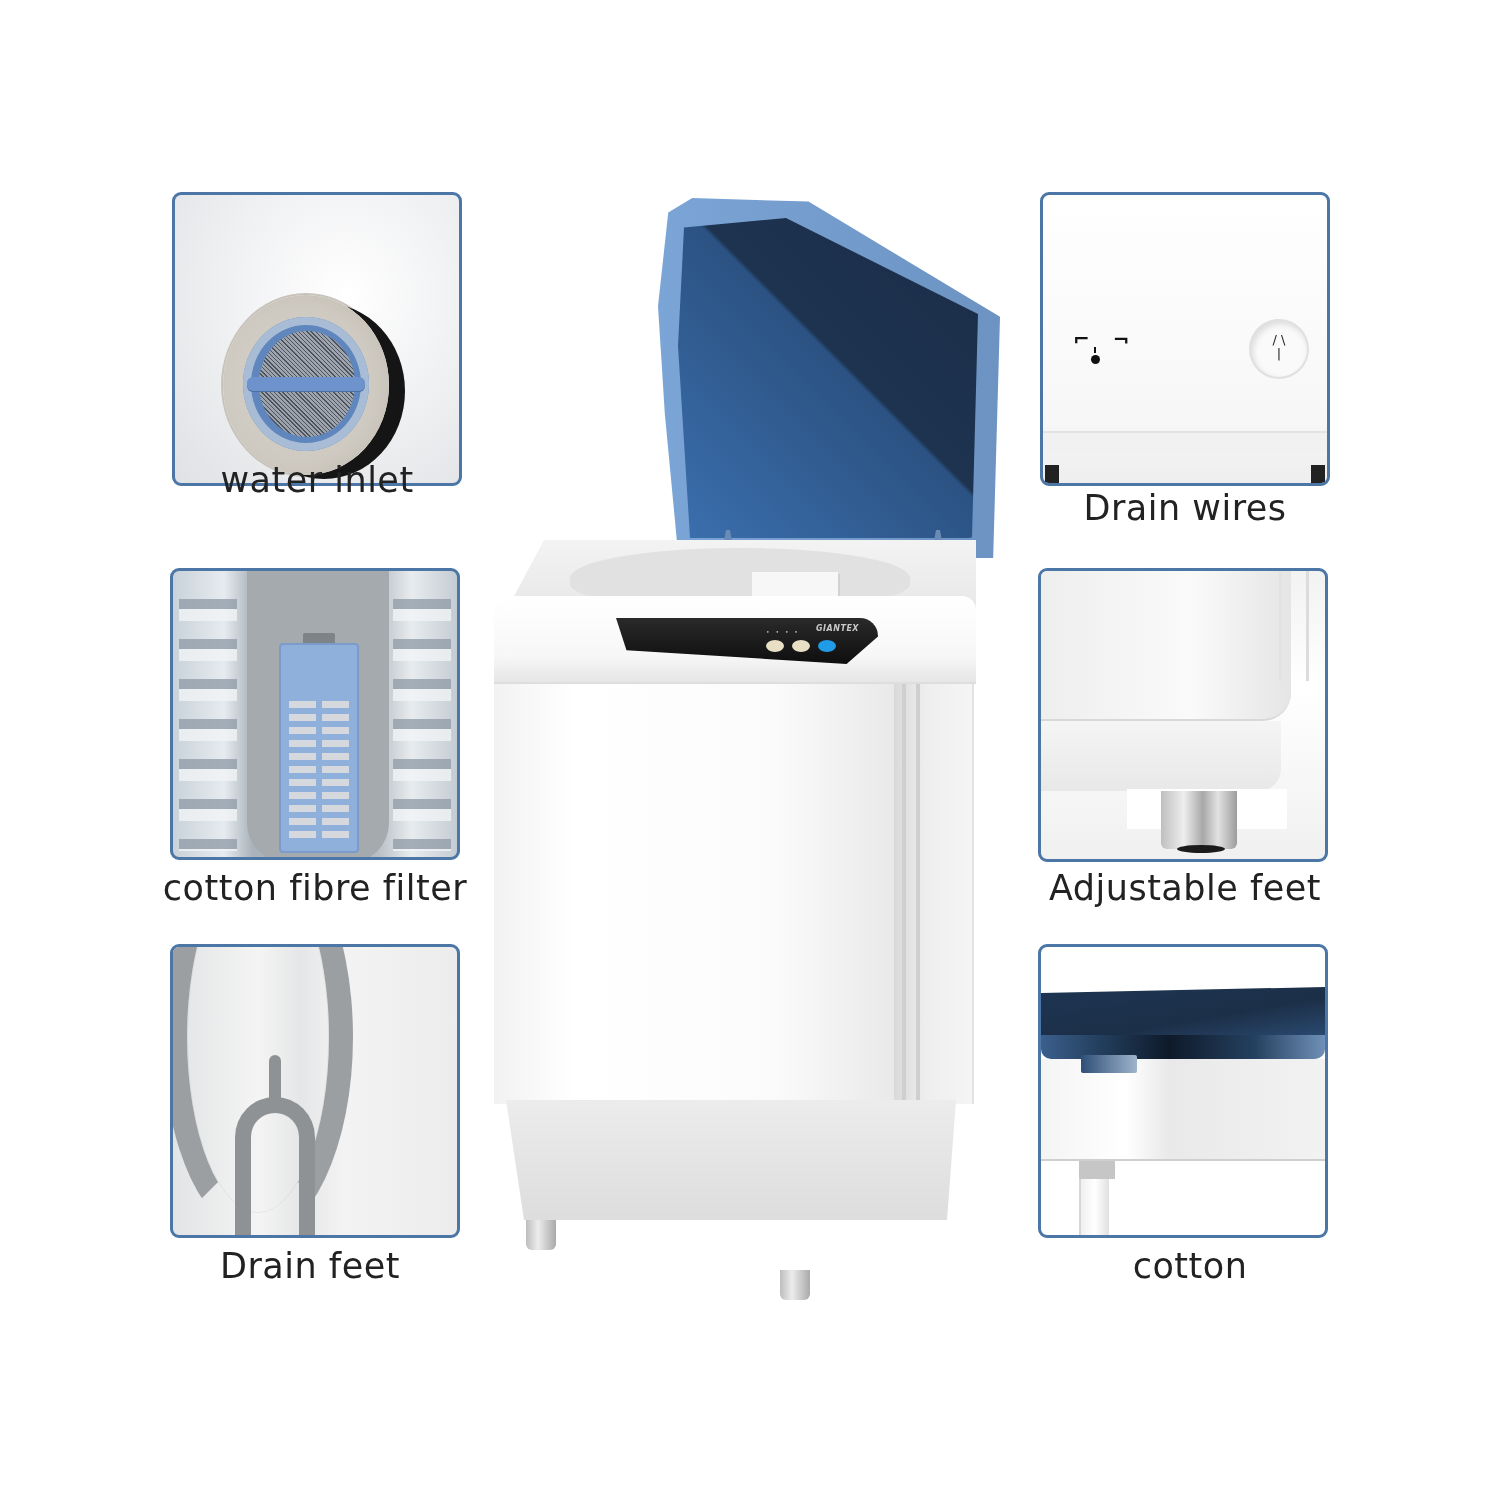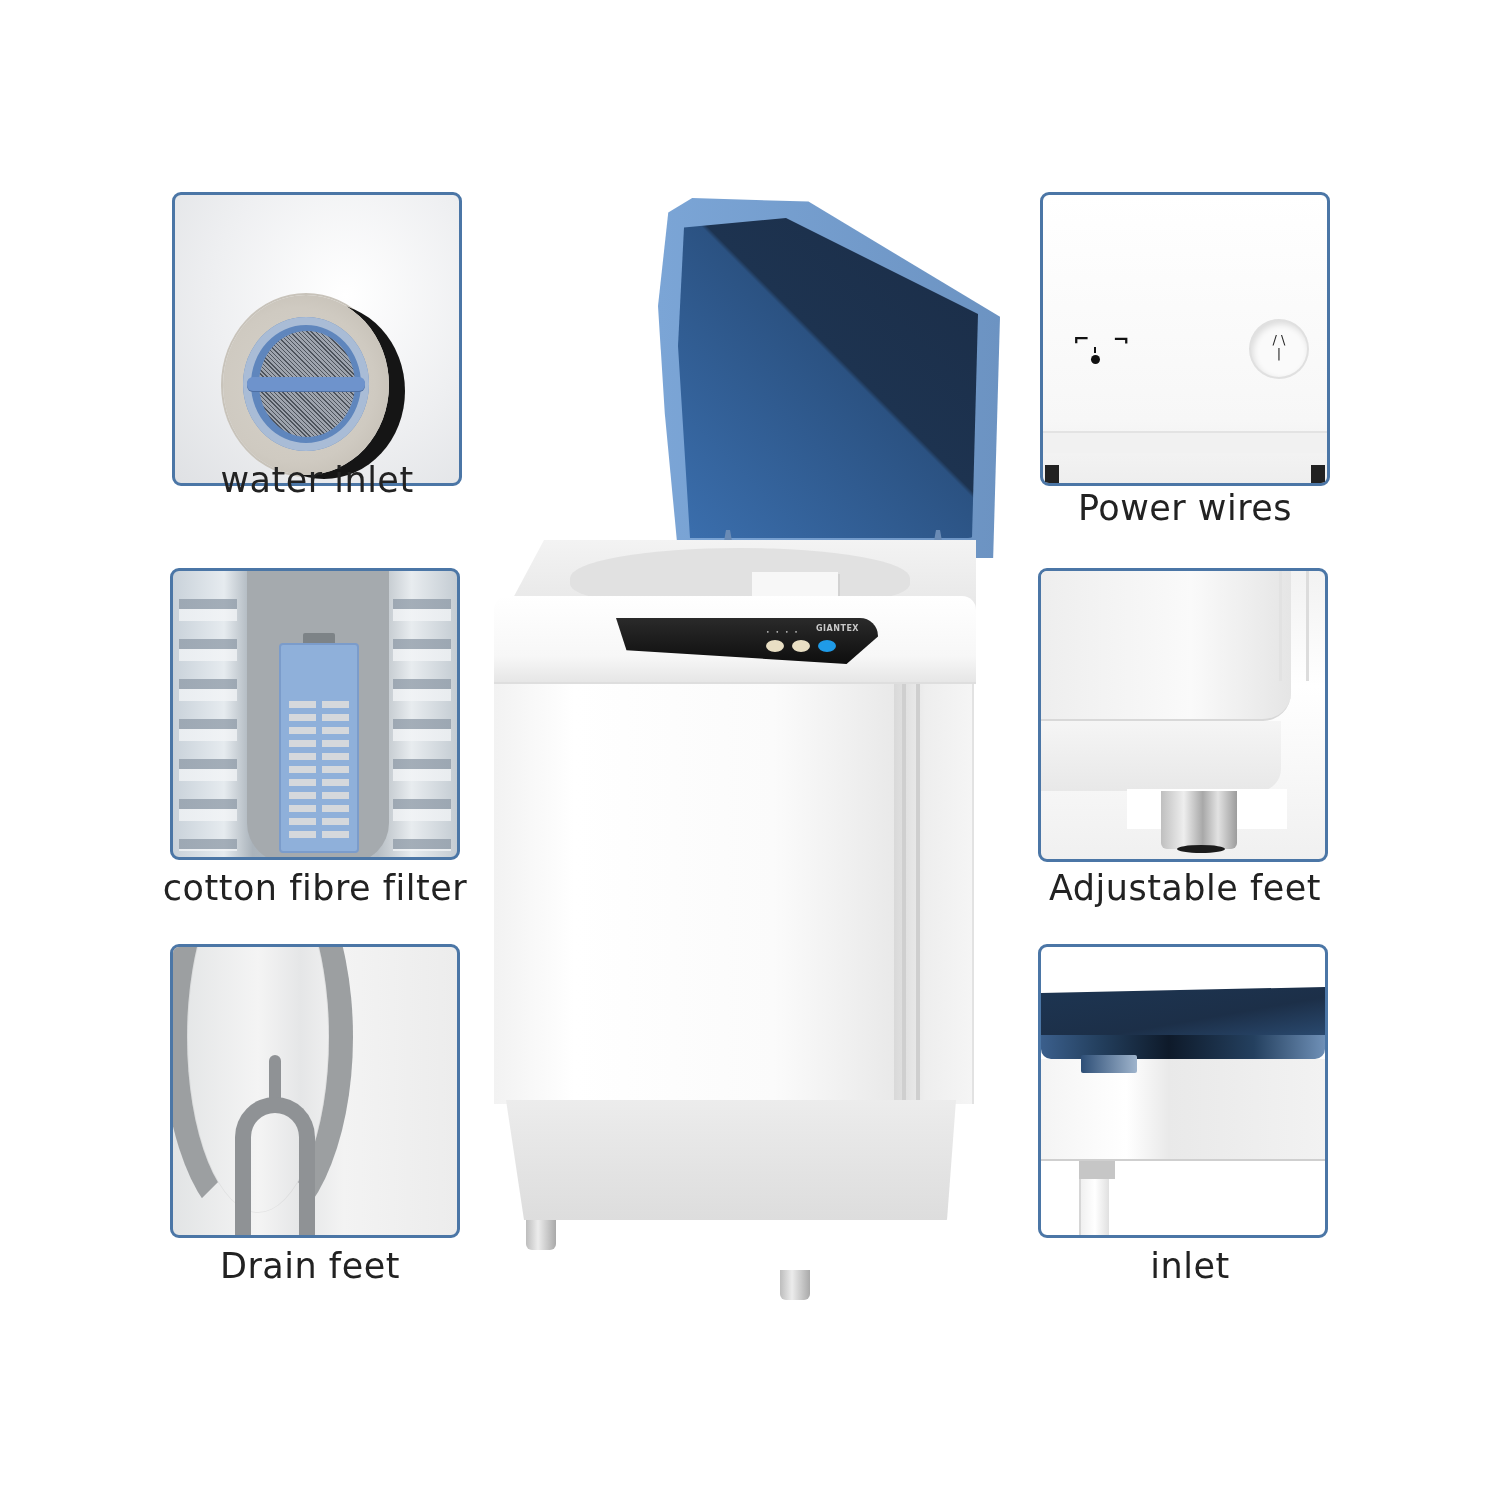--- a/index.html
+++ b/index.html
@@ -114,21 +114,21 @@
       clip-path: polygon(2% 3%, 36% 0, 100% 30%, 98% 100%, 4% 100%, 0 40%);
       background: linear-gradient(225deg, #1b2d47 0%, #1d3350 45%, #2b5282 46%, #3b6fae 100%); border-radius: 10px; }
     .hinge { position: absolute; top: 340px; width: 20px; height: 22px; background: #6a8bb5; clip-path: polygon(20% 100%, 40% 0, 60% 0, 80% 100%); }
     .top-deck { position: absolute; left: 16px; top: 350px; width: 480px; height: 90px;
       background: linear-gradient(180deg, #f3f3f3, #e4e4e4); clip-path: polygon(10% 0, 100% 0, 100% 100%, 0 100%); }
     .opening { position: absolute; left: 90px; top: 358px; width: 340px; height: 60px; border-radius: 50% 50% 40% 40%; background: #e1e1e1; }
     .dispenser { position: absolute; left: 272px; top: 382px; width: 86px; height: 32px; background: #f7f7f7; box-shadow: 2px 2px 0 #d2d2d2; }
     .top-rim { position: absolute; left: 14px; top: 406px; width: 482px; height: 88px;
       background: linear-gradient(180deg, #ffffff 0%, #f7f7f7 70%, #e6e6e6 100%); border-radius: 14px 14px 0 0; border-bottom: 2px solid #dedede; }
     .control-panel { position: absolute; left: 136px; top: 428px; width: 262px; height: 46px;
-      background: linear-gradient(180deg, #2a2a2a, #0e0e0e); border-radius: 0 18px 26px 0; clip-path: polygon(0 0, 100% 0, 100% 40%, 88% 100%, 4% 70%); }
+      background: linear-gradient(180deg, #2a2a2a, #0e0e0e); border-radius: 0 18px 26px 0; clip-path: polygon(0 0, 100% 0, 100% 40%, 88% 100%, 4% 70%); font-style: italic; }
     .brand { position: absolute; left: 200px; top: 6px; color: #c8c8c8; font-size: 8px; font-weight: bold; letter-spacing: .5px; }
     .cp-btn { position: absolute; top: 22px; width: 18px; height: 12px; border-radius: 50%; }
     .cp-btn.cream { background: #e9dfc4; }
     .cp-btn.blue { background: #1f9be8; }
     .cp-dots { position: absolute; left: 150px; top: 10px; color: #bbbbbb; font-size: 6px; letter-spacing: 2px; }
     .cabinet { position: absolute; left: 14px; top: 494px; width: 400px; height: 420px;
       background: linear-gradient(90deg, #f2f2f2 0%, #ffffff 20%, #fbfbfb 70%, #e9e9e9 100%); }
     .side { position: absolute; left: 414px; top: 494px; width: 80px; height: 420px;
       background: linear-gradient(90deg, #d9d9d9, #eeeeee 40%, #f5f5f5); border-right: 2px solid #e2e2e2; }
     .side-rib { position: absolute; top: 0; width: 4px; height: 100%; background: #cfcfcf; }
@@ -198,21 +198,21 @@
   <span class="plug-a-bar"></span>
   <span class="plug-a-dot"></span>
   <div class="socket">
     <div class="socket-pins">/ \<br>|</div>
   </div>
   <div class="power-ledge"></div>
   <div class="power-foot-l"></div>
   <div class="power-foot-r"></div>
 </div>
 <div class="caption" style="left:1040px;top:490px;width:290px;">
-  <div>Power wires</div>
+  <div>Drain wires</div>
 </div>
 
 <div class="panel p-feet">
   <div class="feet-body"></div>
   <div class="feet-rail"></div>
   <div class="feet-base"></div>
   <div class="feet-notch"></div>
   <div class="feet-leg"></div>
   <div class="feet-pad"></div>
 </div>
@@ -220,14 +220,14 @@
 
 <div class="panel p-handle">
   <div class="lid-top"></div>
   <div class="lid-edge"></div>
   <div class="handle-body"></div>
   <div class="lid-grip"></div>
   <div class="handle-seam"></div>
   <div class="handle-post"></div>
 </div>
 <div class="caption" style="left:1040px;top:1248px;width:300px;">
-  <div>inlet</div>
+  <div>cotton</div>
 </div>
 
 </body></html>

